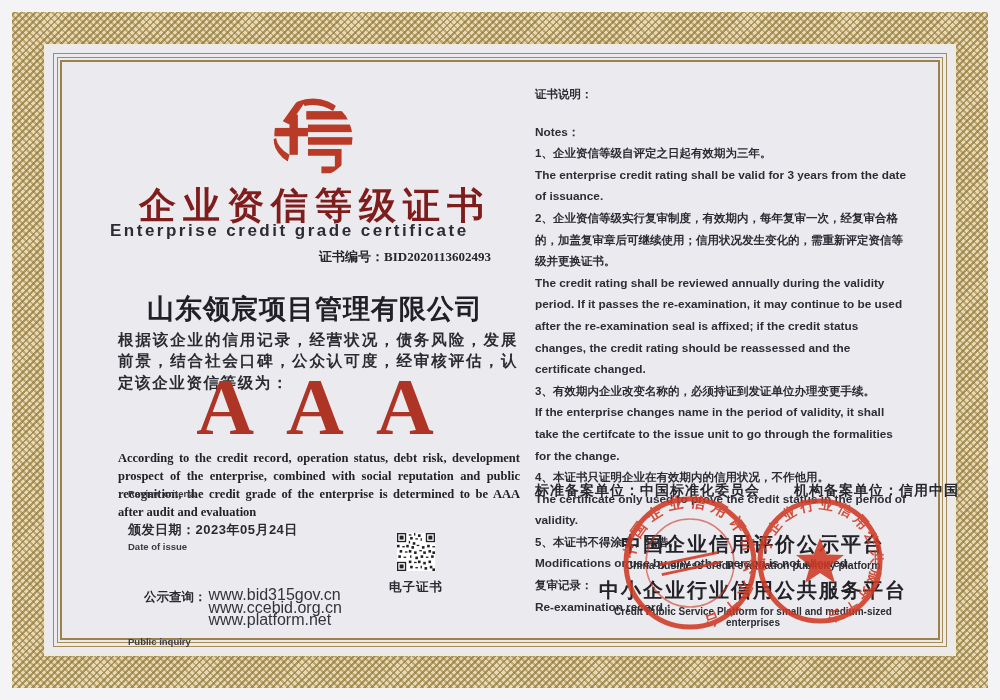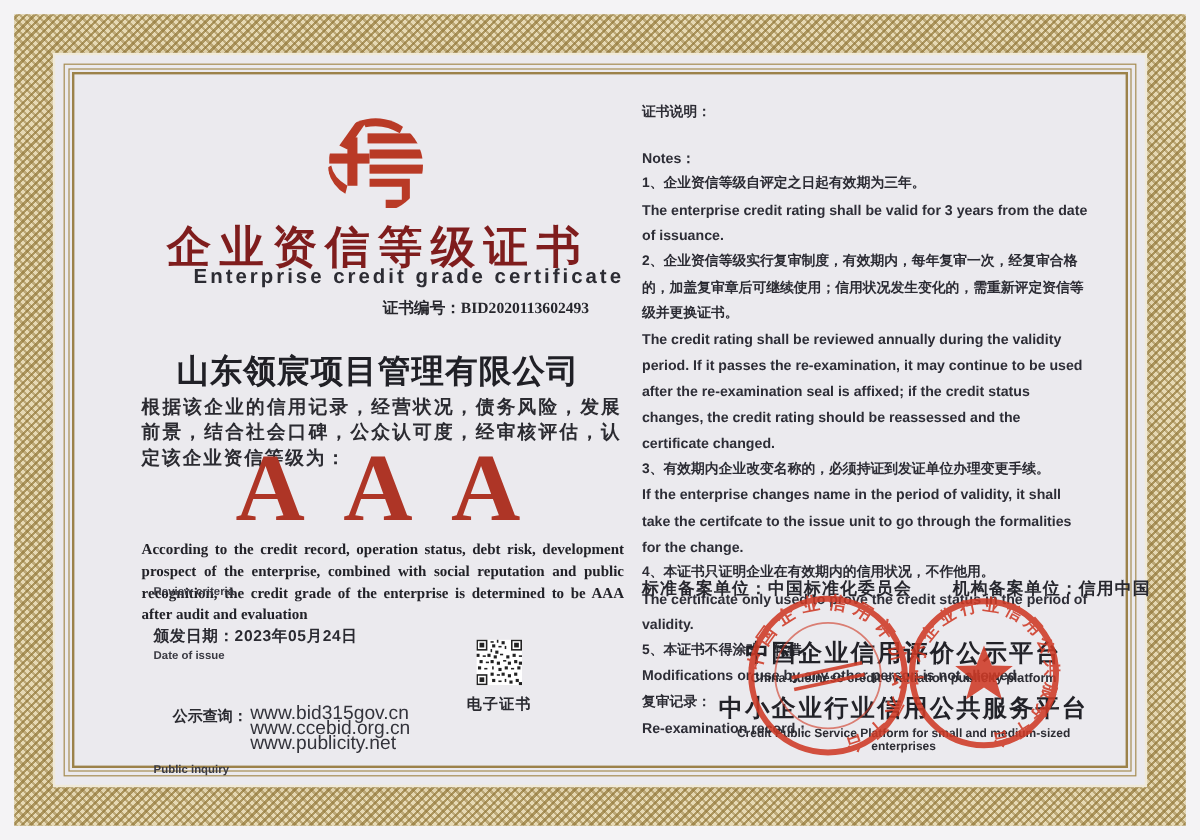--- a/index.html
+++ b/index.html
@@ -21,21 +21,21 @@
   .f2 { inset:57px; border:1px solid #a68c52; }
   .f3 { inset:60px; border:2px solid #9c824a; }
 
   .content { position:absolute; inset:0; }
   .abs { position:absolute; }
 
   
   .logo { left:271px; top:96px; width:84px; height:84px; }
   .title-cn { left:110px; top:181px; width:410px; text-align:center;
     font-size:37px; font-weight:700; letter-spacing:7px; color:#7f1d1d; }
-  .title-en { left:110px; top:221px; width:410px; text-align:right;
+  .title-en { left:110px; top:221px; width:410px; text-align:left;
     font-size:17px; font-weight:700; letter-spacing:2.5px; color:#2c2c33; }
   .certno { left:240px; top:248px; width:330px; text-align:center;
     font-size:13px; font-weight:700; color:#26262c; }
   .certno .num { font-family:"Liberation Serif", serif; font-weight:700; }
 
   .company { left:105px; top:291px; width:420px; text-align:center;
     font-size:27px; font-weight:800; letter-spacing:1px; color:#202026; }
   .intro-cn { left:118px; top:329px; width:400px; font-size:15.5px; font-weight:600;
     line-height:1.38; letter-spacing:1.6px; text-align:justify; color:#2b2b31; }
   .grade { left:115px; top:362px; width:400px; text-align:center;
@@ -127,21 +127,21 @@
       <div class="frow"><span>颁发日期：</span><span>2023年05月24日</span></div>
       <div class="fen">Date of issue</div>
     </div>
 
     <div class="abs inquiry">
       <div class="inq-row">
         <span class="inq-label">公示查询：</span>
         <span class="inq-sites">
           <span>www.bid315gov.cn</span><br>
           <span>www.ccebid.org.cn</span><br>
-          <span>www.publicity.net</span>
+          <span>www.platform.net</span>
         </span>
       </div>
       <div class="inq-en">Public inquiry</div>
     </div>
 
     <svg class="abs qr" viewBox="0 0 29 29">
       <rect width="29" height="29" fill="#fff"></rect>
       <g fill="#222">
         <rect x="0" y="0" width="7" height="7"></rect>
           <rect x="22" y="0" width="7" height="7"></rect>

